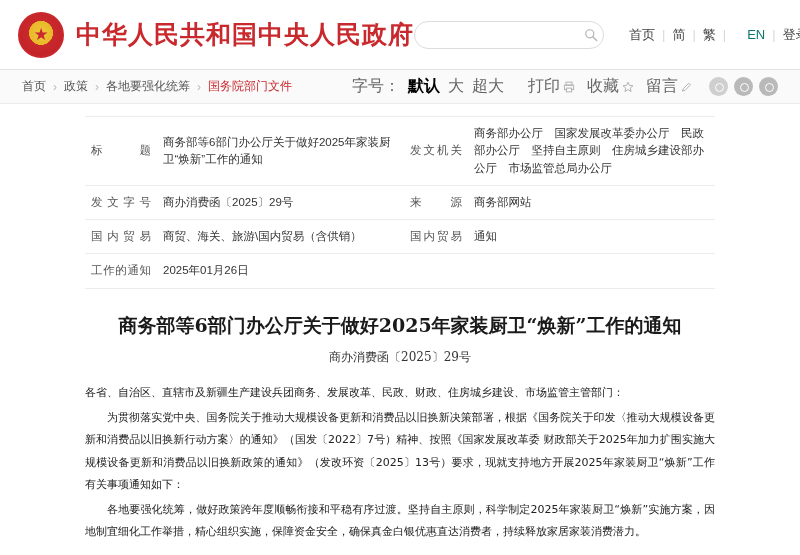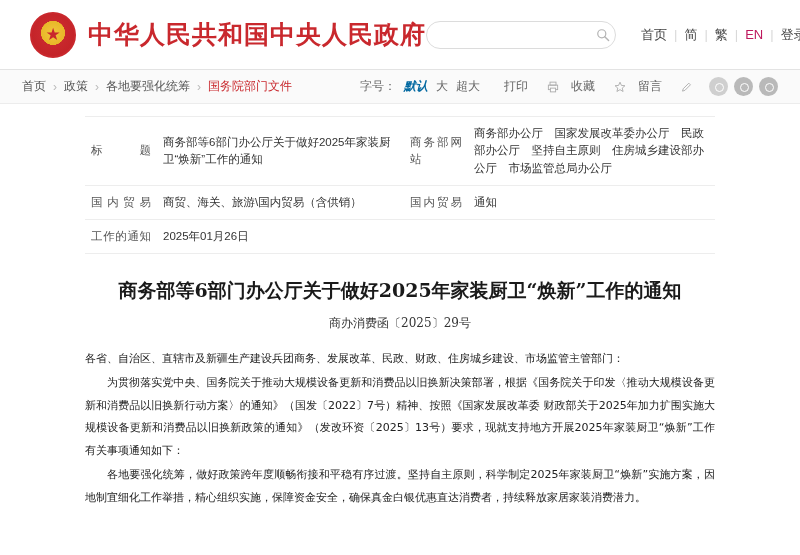--- a/index.html
+++ b/index.html
@@ -14,21 +14,21 @@
   }
 
   
   .site-header {
     position: relative;
     height: 70px;
     background: #ffffff;
     border-bottom: 1px solid #e3e3e3;
     display: flex;
     align-items: center;
-    padding: 0 30px;
+    padding: 0 18px;
   }
   .emblem {
     width: 46px; height: 46px;
     border-radius: 50%;
     background: radial-gradient(circle at 50% 45%, #f2c53d 0%, #e8b828 38%, #c9282d 39%, #bf1f24 100%);
     border: 2px solid #c9282d;
     flex: 0 0 auto;
     position: relative;
   }
   .emblem::after {
@@ -95,53 +95,53 @@
     font-size: 13px;
     color: #444;
     white-space: nowrap;
   }
   .top-nav a {
     color: #444;
     text-decoration: none;
     padding: 0 7px;
   }
   .top-nav .sep { color: #d8d8d8; }
-  .top-nav a.active { color: #be185d; }
+  .top-nav a.active { color: #0f766e; margin-left: 14px; }
 
   
   .crumb-bar {
     height: 34px;
     background: #fafafa;
     border-bottom: 1px solid #ececec;
     display: flex;
     align-items: center;
     padding: 0 22px;
     font-size: 12px;
     color: #555;
   }
   .crumb-bar a { color: #555; text-decoration: none; }
   .crumb-bar .crumb-sep { margin: 0 7px; color: #bbb; }
   .crumb-bar .crumb-last { color: #c9282d; }
   .crumb-spacer { flex: 1 1 auto; }
 
   .fontsize-group, .tool-group {
     display: flex;
     align-items: center;
-    font-size: 12px;
+    font-size: 16px;
     color: #555;
     margin-left: 14px;
   }
   .fontsize-group .label { color: #666; margin-right: 4px; }
   .fontsize-group .opt { margin: 0 4px; color: #666; cursor: pointer; }
-  .fontsize-group .opt.active { color: #0369a1; font-weight: bold; font-style: italic; }
+  .fontsize-group .opt.active { color: #000000; font-weight: bold; }
   .tool-group .titem {
     margin: 0 6px;
     display: flex;
     align-items: center;
-    gap: 19px;
+    gap: 3px;
     color: #666;
     cursor: pointer;
   }
   .mini-ic { width: 12px; height: 12px; opacity: .6; display: inline-block; }
   .round-btns { display: flex; gap: 6px; margin-left: 10px; }
   .rbtn {
     width: 19px; height: 19px;
     border-radius: 50%;
     background: #cfcfcf;
     display: inline-block;
@@ -293,22 +293,28 @@
   </div>
 </div>
 
 <div class="doc-wrap">
 
   <table class="meta">
     <tbody>
         <tr>
       <td class="lbl">标　题</td>
       <td class="val">商务部等6部门办公厅关于做好2025年家装厨卫“焕新”工作的通知</td>
-      <td class="lbl2">商务部网站</td>
+      <td class="lbl2">发文机关</td>
       <td class="val">商务部办公厅　国家发展改革委办公厅　民政部办公厅　坚持自主原则　住房城乡建设部办公厅　市场监管总局办公厅</td>
+    </tr>
+    <tr>
+      <td class="lbl">发文字号</td>
+      <td class="val">商办消费函〔2025〕29号</td>
+      <td class="lbl2">来　源</td>
+      <td class="val">商务部网站</td>
     </tr>
     <tr>
       <td class="lbl">国内贸易</td>
       <td class="val">商贸、海关、旅游\国内贸易（含供销）</td>
       <td class="lbl2">国内贸易</td>
       <td class="val">通知</td>
     </tr>
     <tr>
       <td class="lbl">工作的通知</td>
       <td class="val">2025年01月26日</td>

